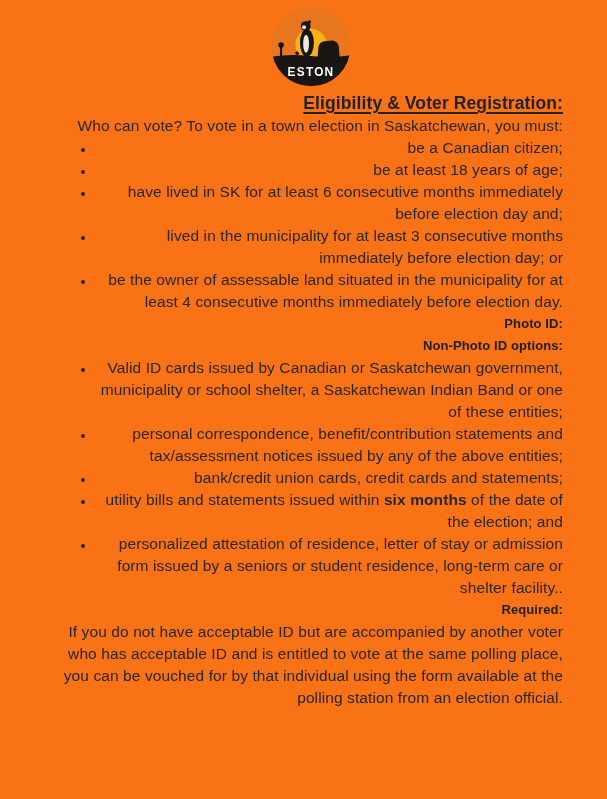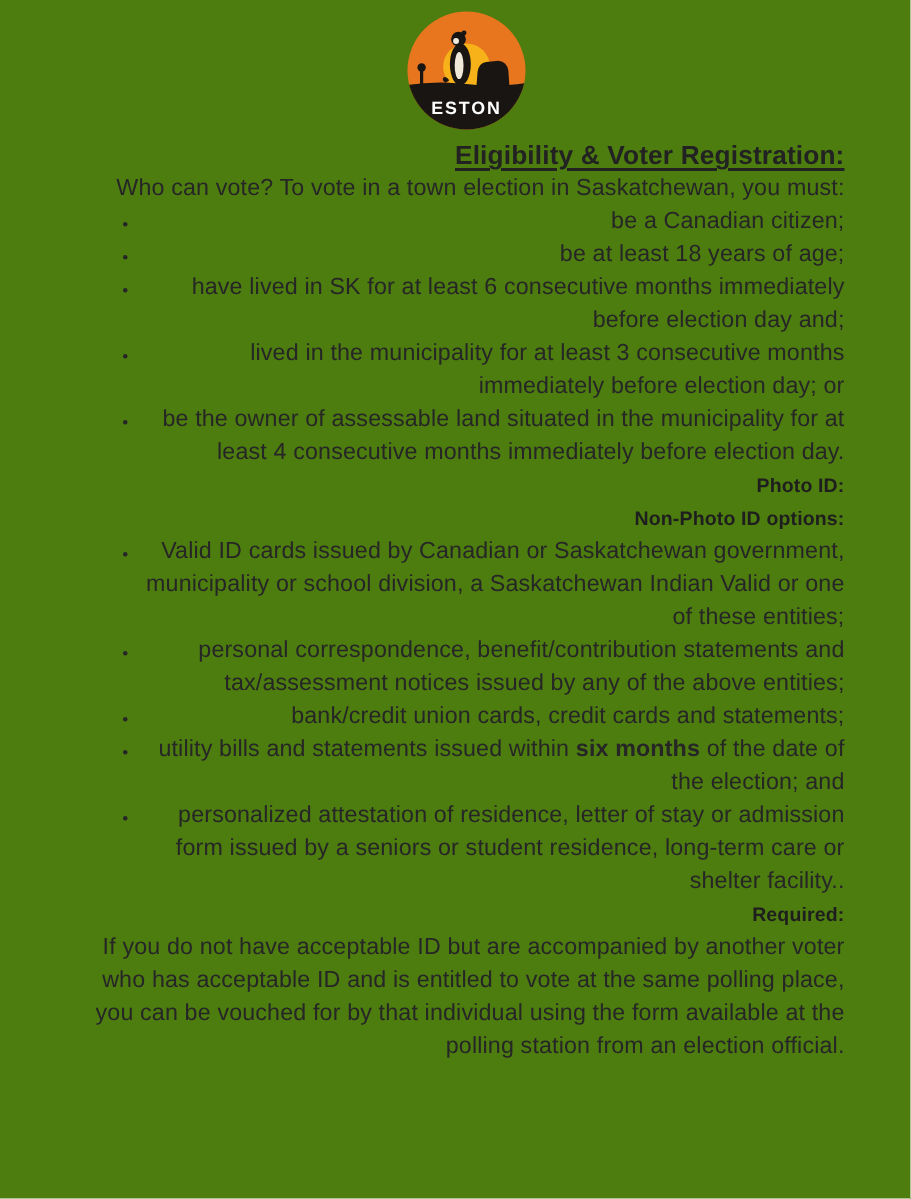--- a/index.html
+++ b/index.html
@@ -1,20 +1,20 @@
 <!DOCTYPE html>
 <html><head>
 <meta charset="utf-8">
 <style>
   html, body { margin: 0; padding: 0; background: #ffffff; }
   .page {
     position: relative;
     width: 607px;
     height: 799px;
-    background: #4d7c0f;
+    background: #f97316;
     font-family: "Liberation Sans", sans-serif;
     color: #262626;
     overflow: hidden;
     box-sizing: border-box;
     padding: 6px 44px 0 58px;
   }
   .logo-wrap {
     text-align: center;
     margin: 0 0 2px 0;
     height: 84px;
@@ -107,21 +107,21 @@
       <li>be the owner of assessable land situated in the municipality for at least 4 consecutive months immediately before election day.</li>
     </ul>
 
 
     <p class="subheading">Photo ID:</p>
 
 
     <p class="subheading">Non-Photo ID options:</p>
 
     <ul class="bullets">
-      <li>Valid ID cards issued by Canadian or Saskatchewan government, municipality or school division, a Saskatchewan Indian Valid or one of these entities;</li>
+      <li>Valid ID cards issued by Canadian or Saskatchewan government, municipality or school shelter, a Saskatchewan Indian Band or one of these entities;</li>
       <li>personal correspondence, benefit/contribution statements and tax/assessment notices issued by any of the above entities;</li>
       <li>bank/credit union cards, credit cards and statements;</li>
       <li><span>utility bills and statements issued within </span><span class="bold-inline">six months</span><span> of the date of the election; and</span></li>
       <li>personalized attestation of residence, letter of stay or admission form issued by a seniors or student residence, long-term care or shelter facility..</li>
     </ul>
 
     <p class="subheading">Required:</p>
 
     <p class="para">If you do not have acceptable ID but are accompanied by another voter who has acceptable ID and is entitled to vote at the same polling place, you can be vouched for by that individual using the form available at the polling station from an election official.</p>
 

